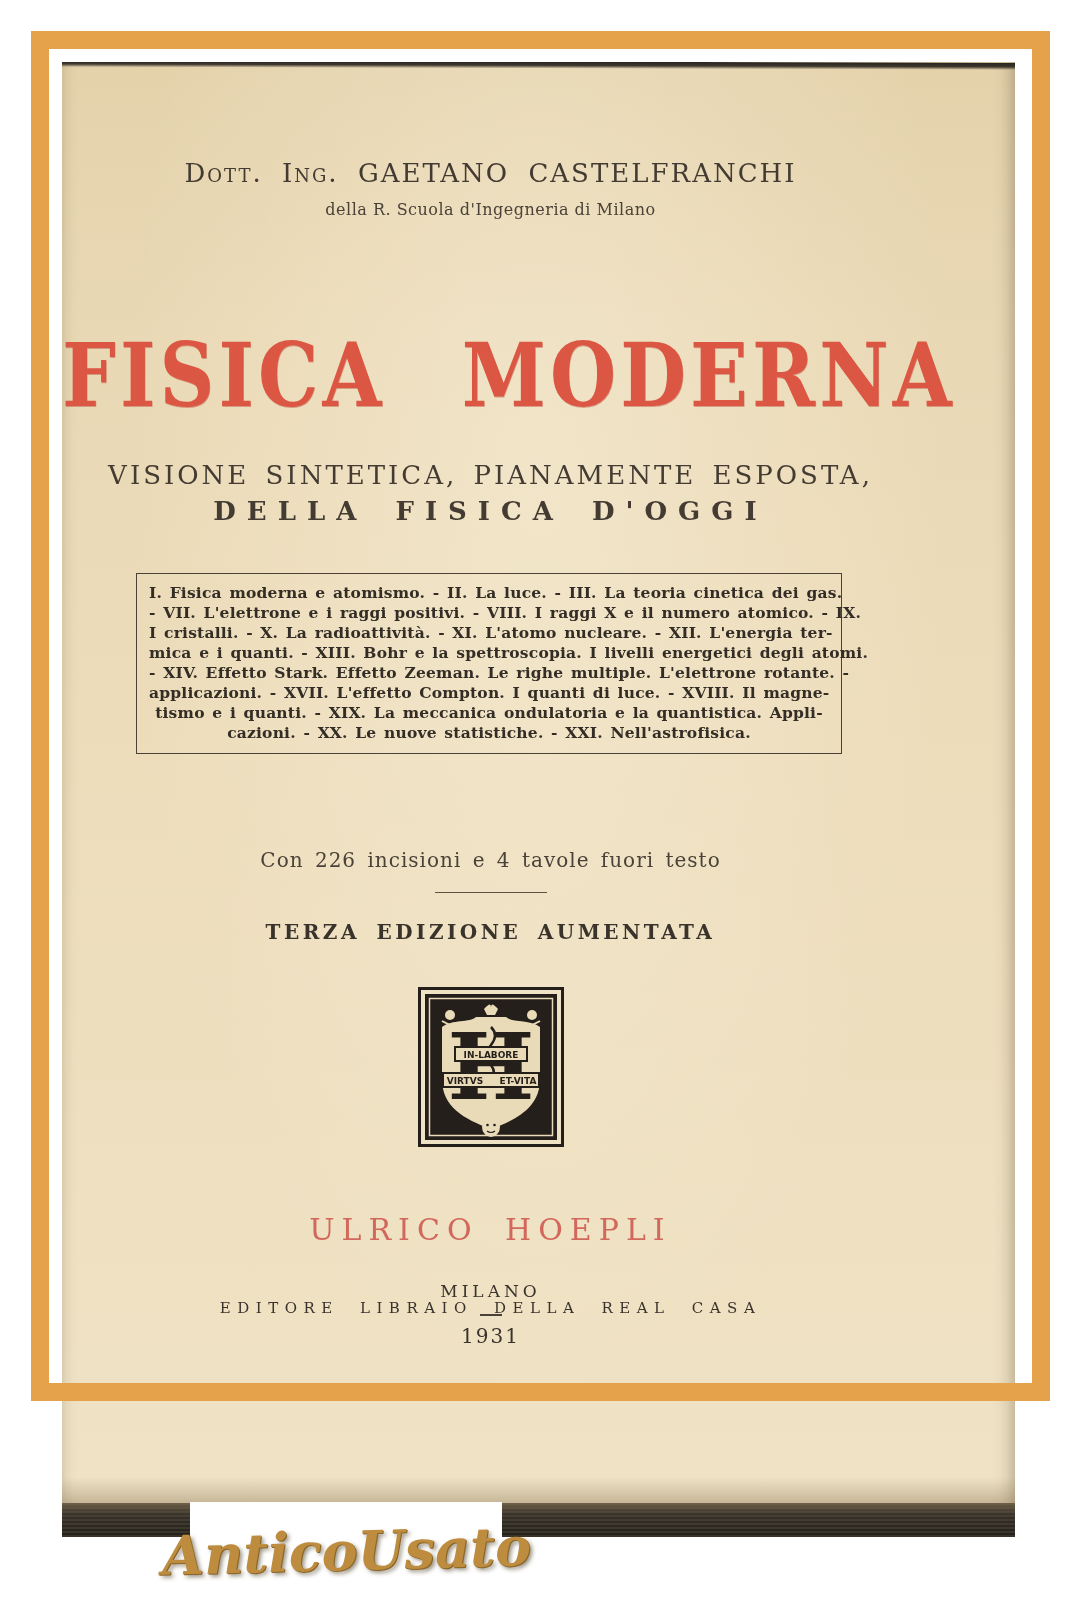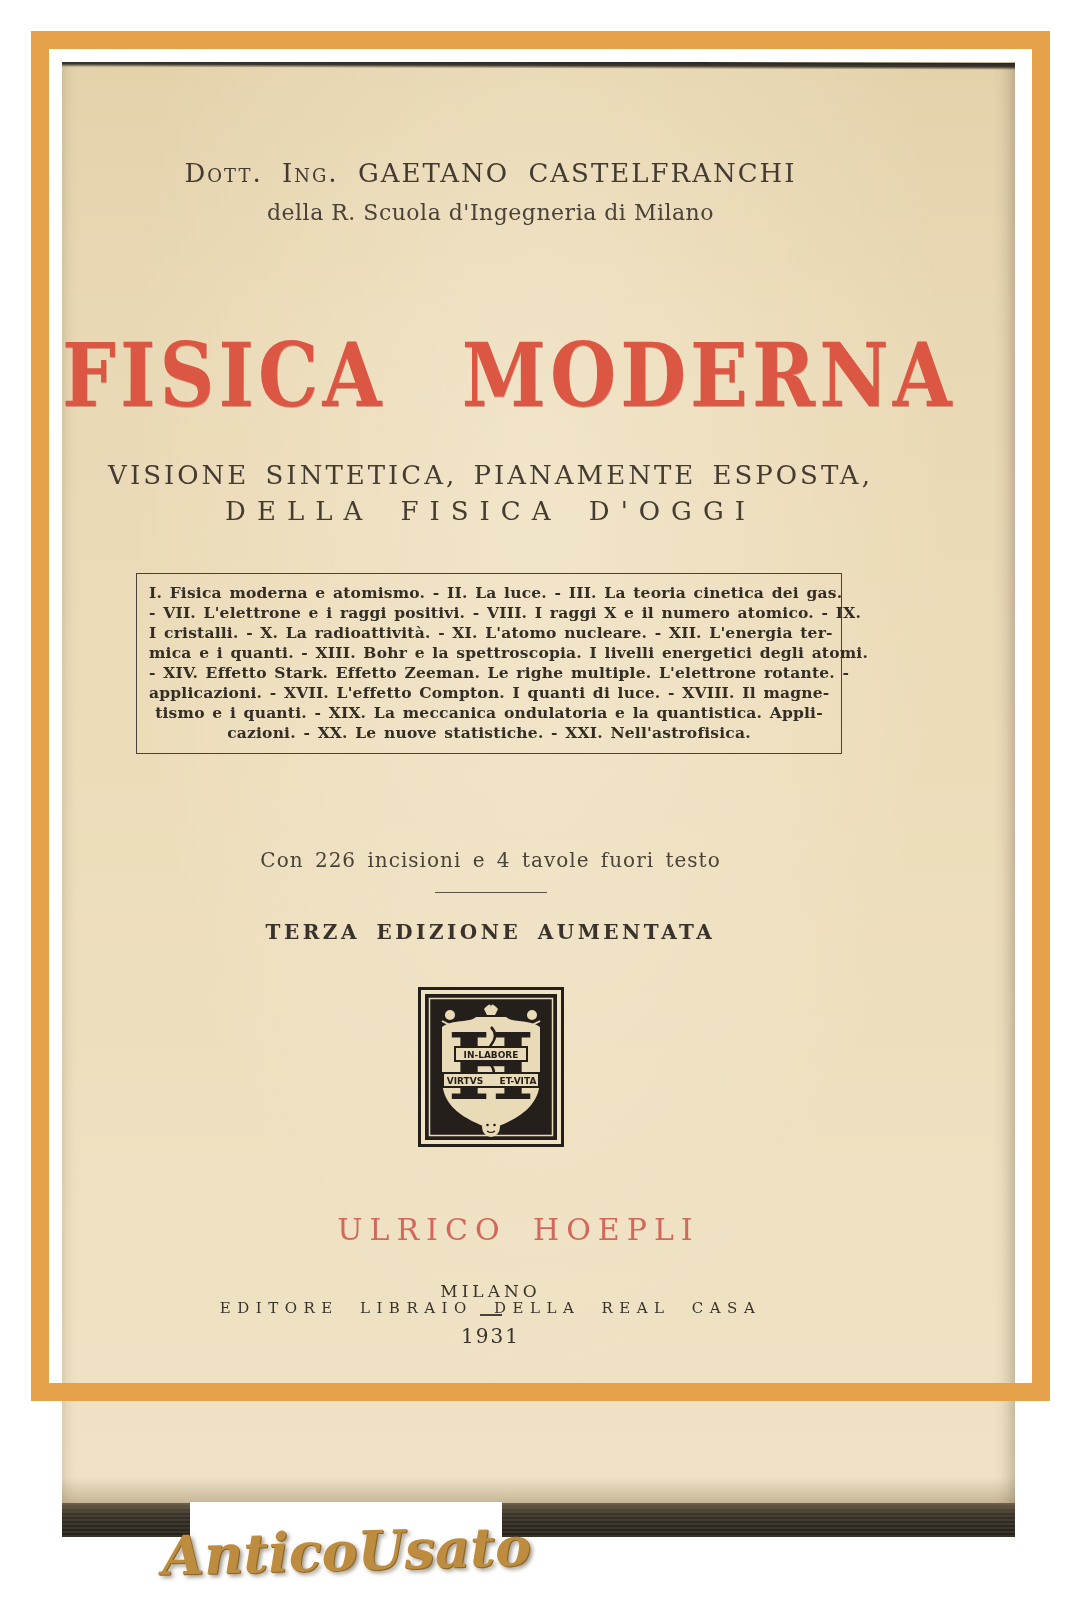--- a/index.html
+++ b/index.html
@@ -38,29 +38,29 @@
   .photo-bottom-shadow{
     position:absolute;left:0;bottom:34px;width:100%;height:26px;
     background:linear-gradient(180deg, rgba(140,120,85,0) 0%, rgba(120,100,65,0.35) 100%);
   }
 
   
   .content{position:absolute;left:0;top:0;width:857px;height:100%;}
   .row{position:absolute;width:100%;text-align:center;color:#3a332c;}
 
   .author{top:96px;font-size:26px;letter-spacing:2px;word-spacing:9px;font-variant:small-caps;color:#433b32;}
-  .affiliation{top:138px;font-size:22px;letter-spacing:0.5px;color:#4a4238;}
+  .affiliation{top:138px;font-size:16px;letter-spacing:0.5px;color:#4a4238;}
 
   .title{
     top:262px;font-size:76px;letter-spacing:4px;word-spacing:46px;white-space:nowrap;
     color:#dc5743;transform:scaleY(1.16);transform-origin:center top;font-weight:600;
     text-shadow:0.5px 0.5px 0 rgba(180,60,45,0.4);
   }
   .subtitle1{top:398px;font-size:26px;letter-spacing:3px;word-spacing:5px;color:#443c33;}
-  .subtitle2{top:434px;font-size:26px;letter-spacing:11px;word-spacing:8px;color:#443c33;}
+  .subtitle2{top:434px;font-size:26px;letter-spacing:11px;word-spacing:8px;color:#443c33;font-weight:bold;}
 
   .contents-box{
     position:absolute;left:74px;top:511px;width:680px;
     border:1.5px solid #4a4238;padding:9px 12px 10px 12px;
     text-align:center;
   }
   .contents-box .tline{
     font-size:15.5px;line-height:20px;font-weight:bold;color:#332d26;
     letter-spacing:0.2px;word-spacing:2px;white-space:nowrap;text-align:center;
   }
@@ -71,21 +71,21 @@
     border-top:1.5px solid #5c5245;
   }
   .edition{top:858px;font-size:20px;font-weight:bold;letter-spacing:3.5px;word-spacing:6px;color:#3a332c;}
 
   .logo-wrap{position:absolute;left:50%;top:925px;width:146px;height:160px;margin-left:-73px;}
 
   .signature{
     top:1096px;font-size:44px;font-style:italic;letter-spacing:2px;word-spacing:22px;
     color:#7f66ab;font-family:"DejaVu Serif","Liberation Serif",serif;
   }
-  .publisher{top:1150px;font-size:30px;letter-spacing:7px;word-spacing:10px;color:#d2685c;padding-left:28px;}
+  .publisher{top:1150px;font-size:30px;letter-spacing:7px;word-spacing:10px;color:#d2685c;}
   .publisher-sub{top:1194px;font-size:15px;letter-spacing:6.5px;word-spacing:10px;color:#3a332c;margin-top:43px;}
   .city{top:1219px;font-size:17px;letter-spacing:4px;color:#3a332c;}
   .dash-small{
     position:absolute;left:50%;top:1252px;width:22px;height:0;margin-left:-11px;
     border-top:2px solid #4a4238;
   }
   .year{top:1262px;font-size:20px;letter-spacing:2px;color:#3a332c;}
 
   
   .watermark{

